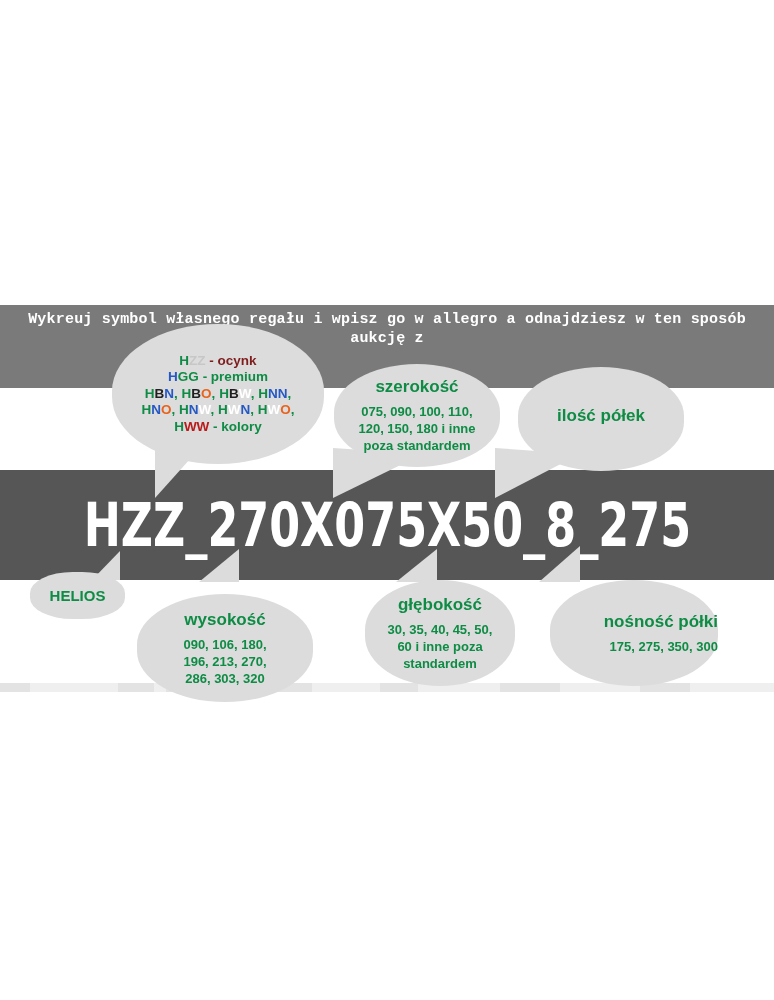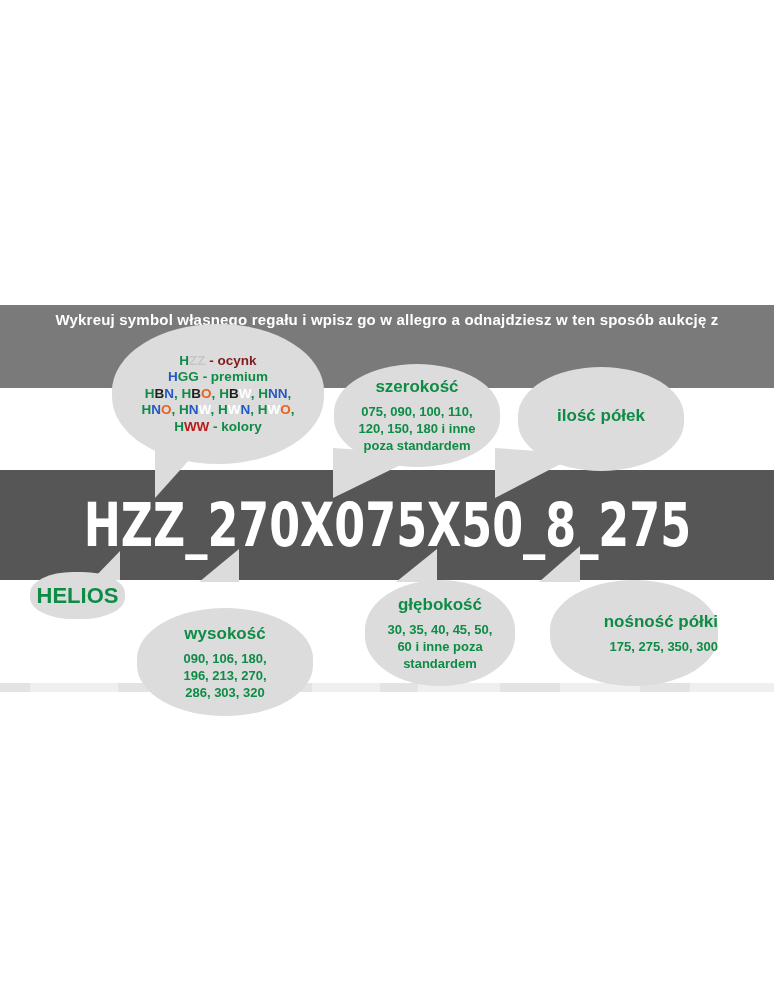--- a/index.html
+++ b/index.html
@@ -3,21 +3,21 @@
 <meta charset="utf-8">
 <style>
   html,body{margin:0;padding:0;background:#ffffff;}
   .stage{
     position:relative;width:774px;height:1000px;background:#ffffff;overflow:hidden;
     font-family:"Liberation Sans", sans-serif;
   }
   
   .bar{
     position:absolute;left:0;top:305px;width:774px;height:83px;
-    background:var(--c-bar,#7a7a7a);z-index:1;
+    background:var(--c-bar,#7a7a7a);z-index:1;font-family:Liberation Mono, monospace;
   }
   .bar-text{margin-top:5px;color:#ffffff;font-weight:bold;font-size:15px;line-height:19px;
     text-align:center;letter-spacing:.2px;}
   .bar-text span{display:block;}
   
   .band{
     position:absolute;left:0;top:470px;width:774px;height:110px;
     background:var(--c-band,#565656);z-index:1;
     display:flex;align-items:center;justify-content:center;
   }
@@ -34,25 +34,25 @@
   }
   .btitle{color:var(--c-green,#0e8c45);font-weight:bold;}
   .btitle span{display:block;}
   .bvals{color:var(--c-green,#0e8c45);font-weight:bold;}
   .bvals span{display:block;}
   .b-color{left:112px;top:324px;width:212px;height:140px;border-radius:50% / 48%;}
   .b-color .btitle{font-size:15px;line-height:18px;margin-bottom:6px;}
   .b-color .tok{font-size:13.5px;line-height:16.5px;font-weight:bold;}
   .b-width{left:334px;top:364px;width:166px;height:103px;border-radius:50% / 47%;}
   .b-shelves{left:518px;top:367px;width:166px;height:104px;border-radius:50% / 47%;}
-  .b-height{left:137px;top:608px;width:176px;height:108px;border-radius:50% / 47%;}
+  .b-height{left:137px;top:594px;width:176px;height:108px;border-radius:50% / 47%;}
   .b-depth{left:365px;top:580px;width:150px;height:106px;border-radius:50% / 47%;}
   .b-load{left:550px;top:580px;width:168px;height:106px;border-radius:50% / 47%;align-items:flex-end;}
   .b-brand{left:30px;top:572px;width:95px;height:47px;border-radius:45%;}
-  .b-brand .btitle{font-size:22px;}
+  .b-brand .btitle{font-size:15px;}
   .bubble .btitle.big{font-size:17px;line-height:19px;margin-bottom:7px;}
   .bubble .bvals{font-size:13px;line-height:17px;}
   
   .tail{position:absolute;background:var(--c-bubble,#dcdcdc);z-index:2;}
   .tail-down{clip-path:polygon(0 0,0 100%,100% 12%);}
   .tail-up{clip-path:polygon(100% 0,0 100%,100% 100%);}
   .t-color{left:155px;top:445px;width:42px;height:53px;}
   .t-width{left:333px;top:448px;width:90px;height:50px;}
   .t-shelves{left:495px;top:448px;width:85px;height:50px;}
   .t-brand{left:92px;top:551px;width:28px;height:29px;}

